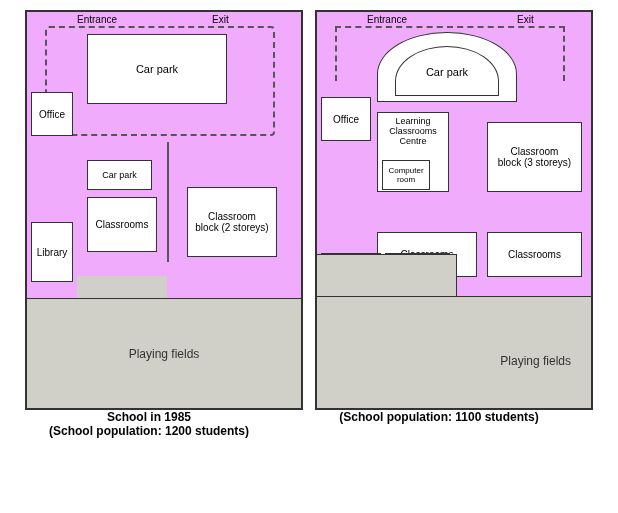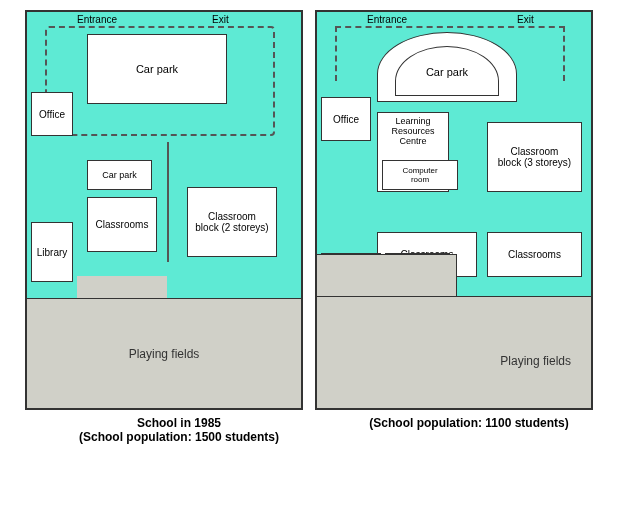--- a/index.html
+++ b/index.html
@@ -16,36 +16,35 @@
     }
     .diagrams-row {
       display: flex;
       gap: 12px;
       width: 100%;
       justify-content: center;
     }
     .diagram {
       border: 2px solid #333;
       position: relative;
-      background: #5eead4;
+      background: #f0abfc;
     }
     .diagram-1985 {
       width: 278px;
       height: 400px;
     }
     .diagram-now {
       width: 278px;
       height: 400px;
     }
     .captions-row {
       display: flex;
       gap: 12px;
       width: 100%;
-      justify-content: flex-end;
-      margin-top: 6px;
+      justify-content: flex-start;
     }
     .caption {
       width: 278px;
       text-align: center;
       font-size: 12px;
       font-weight: bold;
     }
     
     .d1985-entrance-label {
       position: absolute;
@@ -268,21 +267,21 @@
       justify-content: flex-start;
       font-size: 9px;
       text-align: center;
       background: #fff;
       padding: 3px 2px;
     }
     .dnow-computer-room {
       position: absolute;
       top: 148px;
       left: 65px;
-      width: 76px;
+      width: 48px;
       height: 30px;
       border: 1.5px solid #333;
       display: flex;
       align-items: center;
       justify-content: center;
       font-size: 8px;
       text-align: center;
       background: #fff;
     }
     .dnow-classrooms-right-top {
@@ -426,21 +425,21 @@
     <div class="dnow-dashed-right"></div>
     <div class="dnow-carpark-semicircle">
       <span>Car park</span>
     </div>
     <div class="dnow-carpark-inner"></div>
     <div class="dnow-office">
       <span>Office</span>
     </div>
     <div class="dnow-lrc">
       <span style="white-space:pre-line;text-align:center;">Learning
-Resources
+Classrooms
 Centre</span>
     </div>
     <div class="dnow-computer-room">
       <span style="white-space:pre-line;text-align:center;">Computer
 room</span>
     </div>
     <div class="dnow-classrooms-right-top">
       <span style="white-space:pre-line;text-align:center;">Classroom
 block (3 storeys)</span>
     </div>
@@ -461,18 +460,18 @@
     <div class="dnow-playing">
       <span class="dnow-playing-label">Playing fields</span>
     </div>
   </div>
 
 </div>
 
 <div class="captions-row">
   <div class="caption">
     <div>School in 1985</div>
-    <div>(School population: 1500 students)</div>
+    <div>(School population: 1200 students)</div>
   </div>
   <div class="caption">
     <div>(School population: 1100 students)</div>
   </div>
 </div>
 
 </body></html>

